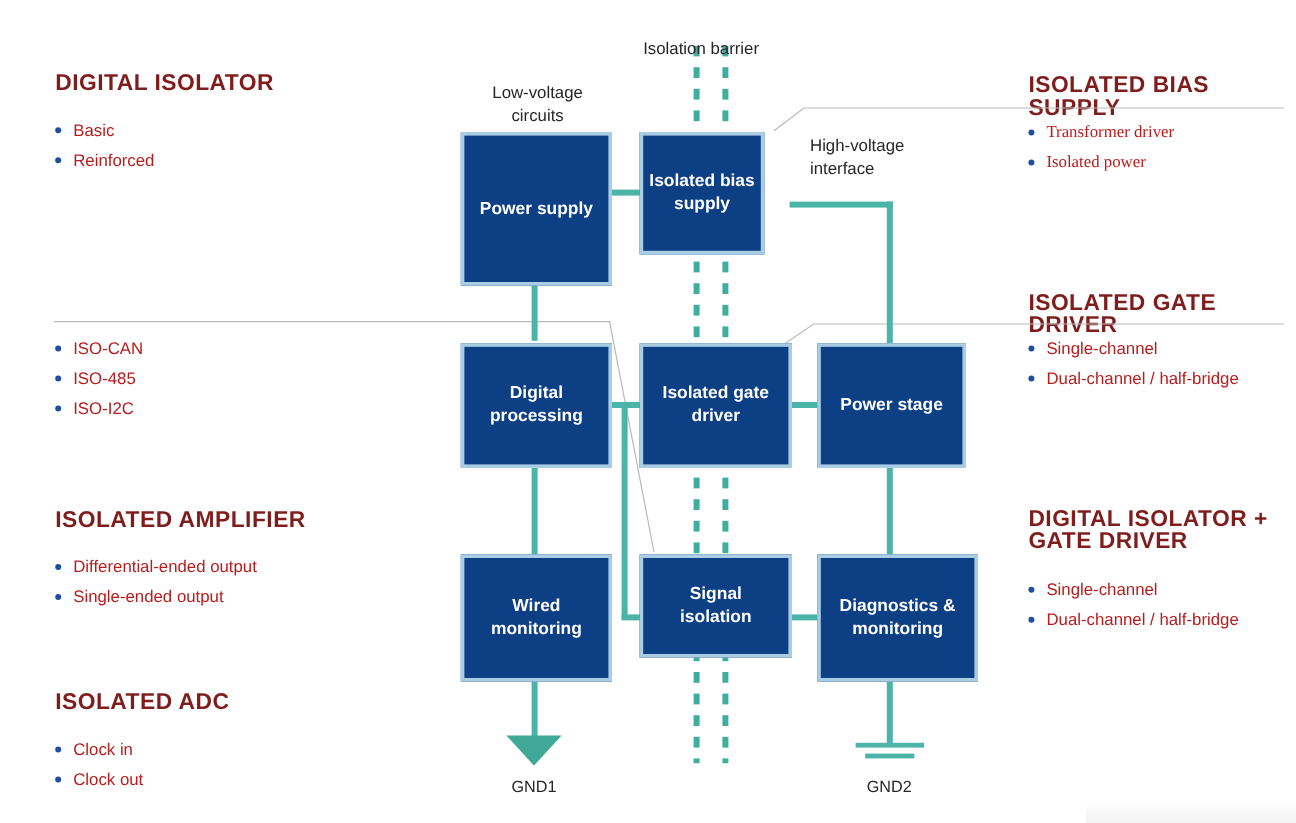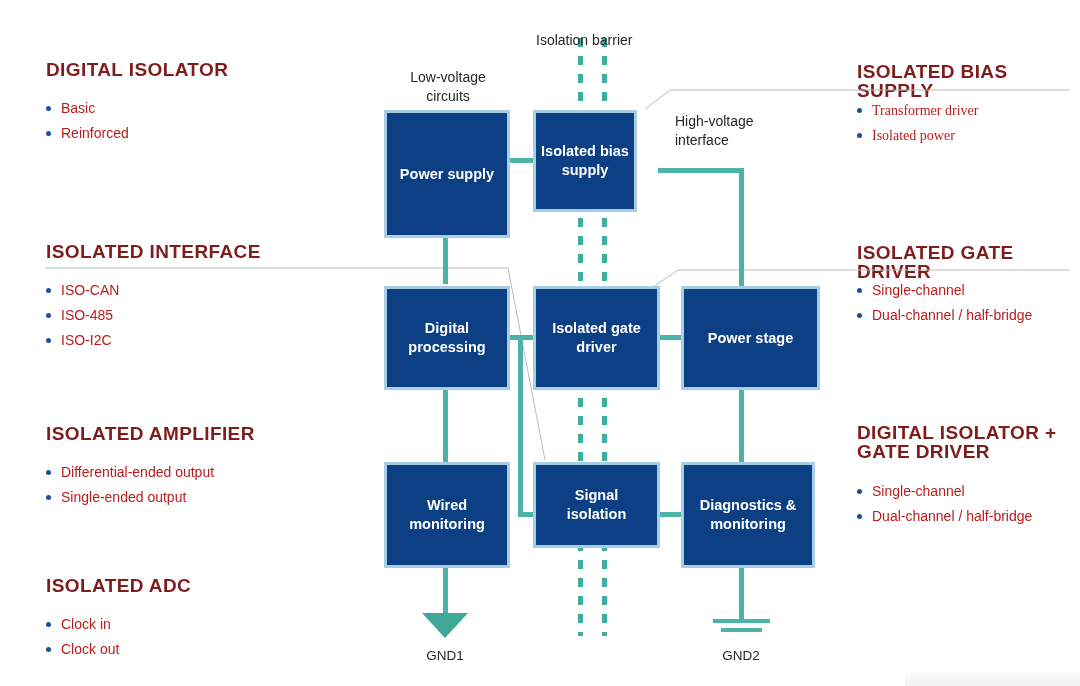--- a/index.html
+++ b/index.html
@@ -189,21 +189,21 @@
 
   <div class="node" style="left:533px; top:110px; width:104px; height:102px;">Isolated bias
 supply</div>
 
   <div class="node" style="left:384px; top:286px; width:126px; height:104px;">Digital
 processing</div>
 
   <div class="node" style="left:533px; top:286px; width:127px; height:104px;">Isolated gate
 driver</div>
 
-  <div class="node" style="left:681px; top:286px; width:139px; height:104px;">Power stage</div>
+  <div class="node" style="left:681px; top:286px; width:124px; height:104px;">Power stage</div>
 
   <div class="node" style="left:384px; top:462px; width:126px; height:106px;">Wired
 monitoring</div>
 
   <div class="node" style="left:533px; top:462px; width:127px; height:86px;">Signal
 isolation</div>
 
   <div class="node" style="left:681px; top:462px; width:134px; height:106px;">Diagnostics &amp;
 monitoring</div>
 
@@ -218,21 +218,20 @@
   <div class="gndlabel" style="left:405px; top:648px; width:80px;">GND1</div>
 
   <div class="gndlabel" style="left:701px; top:648px; width:80px;">GND2</div>
 
   <div class="cat-heading" style="left:46px; top:60px;">DIGITAL ISOLATOR</div>
   <ul class="cat-list" style="left:46px; top:96px;">
     <li><span class="dot"></span><span>Basic</span></li>
     <li><span class="dot"></span><span>Reinforced</span></li>
   </ul>
 
-  <div class="cat-heading" style="left:46px; top:242px;">ISOLATED INTERFACE</div>
   <ul class="cat-list" style="left:46px; top:278px;">
     <li><span class="dot"></span><span>ISO-CAN</span></li>
     <li><span class="dot"></span><span>ISO-485</span></li>
     <li><span class="dot"></span><span>ISO-I2C</span></li>
   </ul>
 
   <div class="cat-heading" style="left:46px; top:424px;">ISOLATED AMPLIFIER</div>
   <ul class="cat-list" style="left:46px; top:460px;">
     <li><span class="dot"></span><span>Differential-ended output</span></li>
     <li><span class="dot"></span><span>Single-ended output</span></li>

